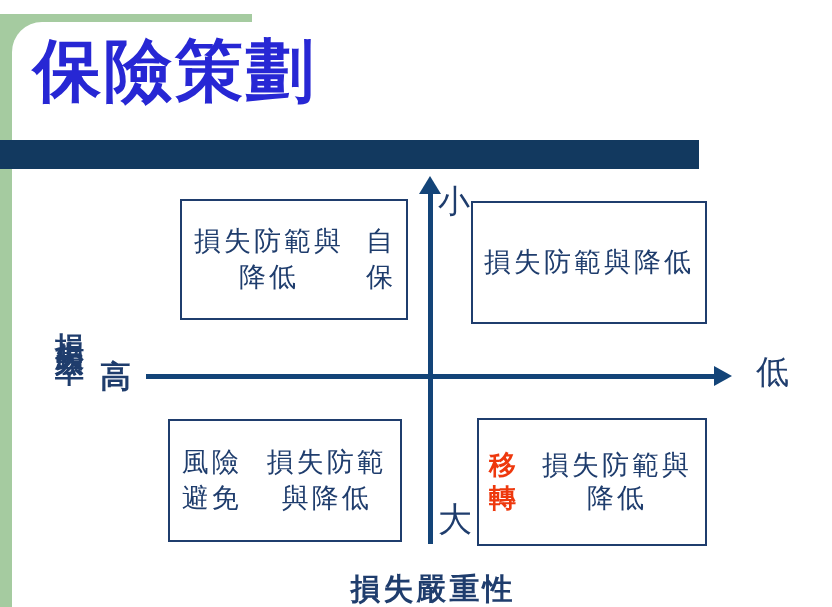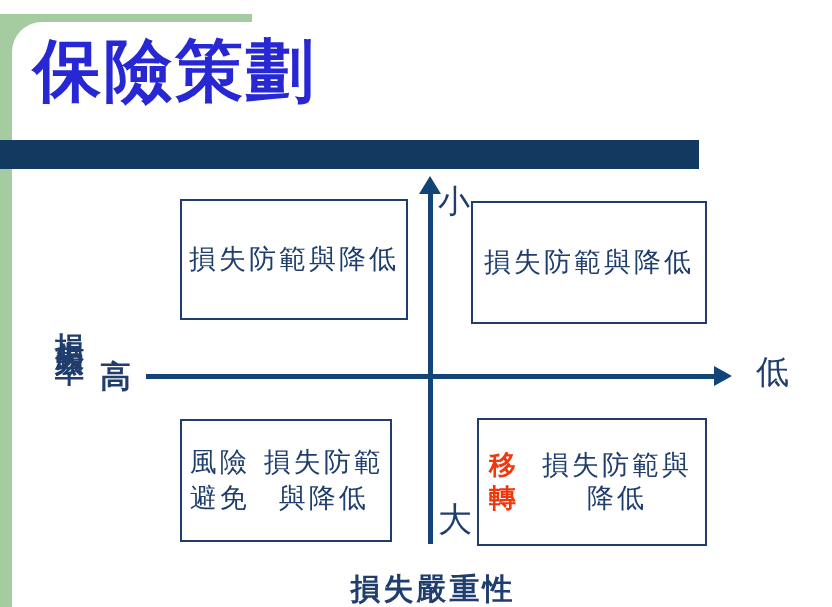--- a/index.html
+++ b/index.html
@@ -119,21 +119,21 @@
     align-items: center;
     font-size: 27px;
     color: #1f3d6d;
     letter-spacing: 3px;
     line-height: 1.32;
     text-align: center;
     box-sizing: border-box;
   }
   .box-tl { left: 180px; top: 185px; width: 228px; height: 121px; }
   .box-tr { left: 471px; top: 187px; width: 236px; height: 123px; }
-  .box-bl { left: 180px; top: 405px; width: 212px; height: 123px; }
+  .box-bl { left: 168px; top: 405px; width: 234px; height: 123px; }
   .box-br { left: 477px; top: 404px; width: 230px; height: 128px; line-height: 1.23; }
   .hl-red {
     color: #ee380d;
     font-weight: bold;
   }
 </style>
 </head>
 <body>
 
 <div class="slide">
@@ -154,20 +154,21 @@
 
   <div class="axis-label label-small">小</div>
   <div class="axis-label label-big">大</div>
   <div class="axis-label label-high">高</div>
   <div class="axis-label label-low">低</div>
   <div class="y-title">損失頻率</div>
   <div class="x-title">損失嚴重性</div>
 
   <div class="qbox box-tl">
     <div>損失防範與降低</div>
+    <div>自保</div>
   </div>
 
   <div class="qbox box-tr">
     <div>損失防範與降低</div>
   </div>
 
   <div class="qbox box-bl">
     <div>風險避免</div>
     <div>損失防範與降低</div>
   </div>

